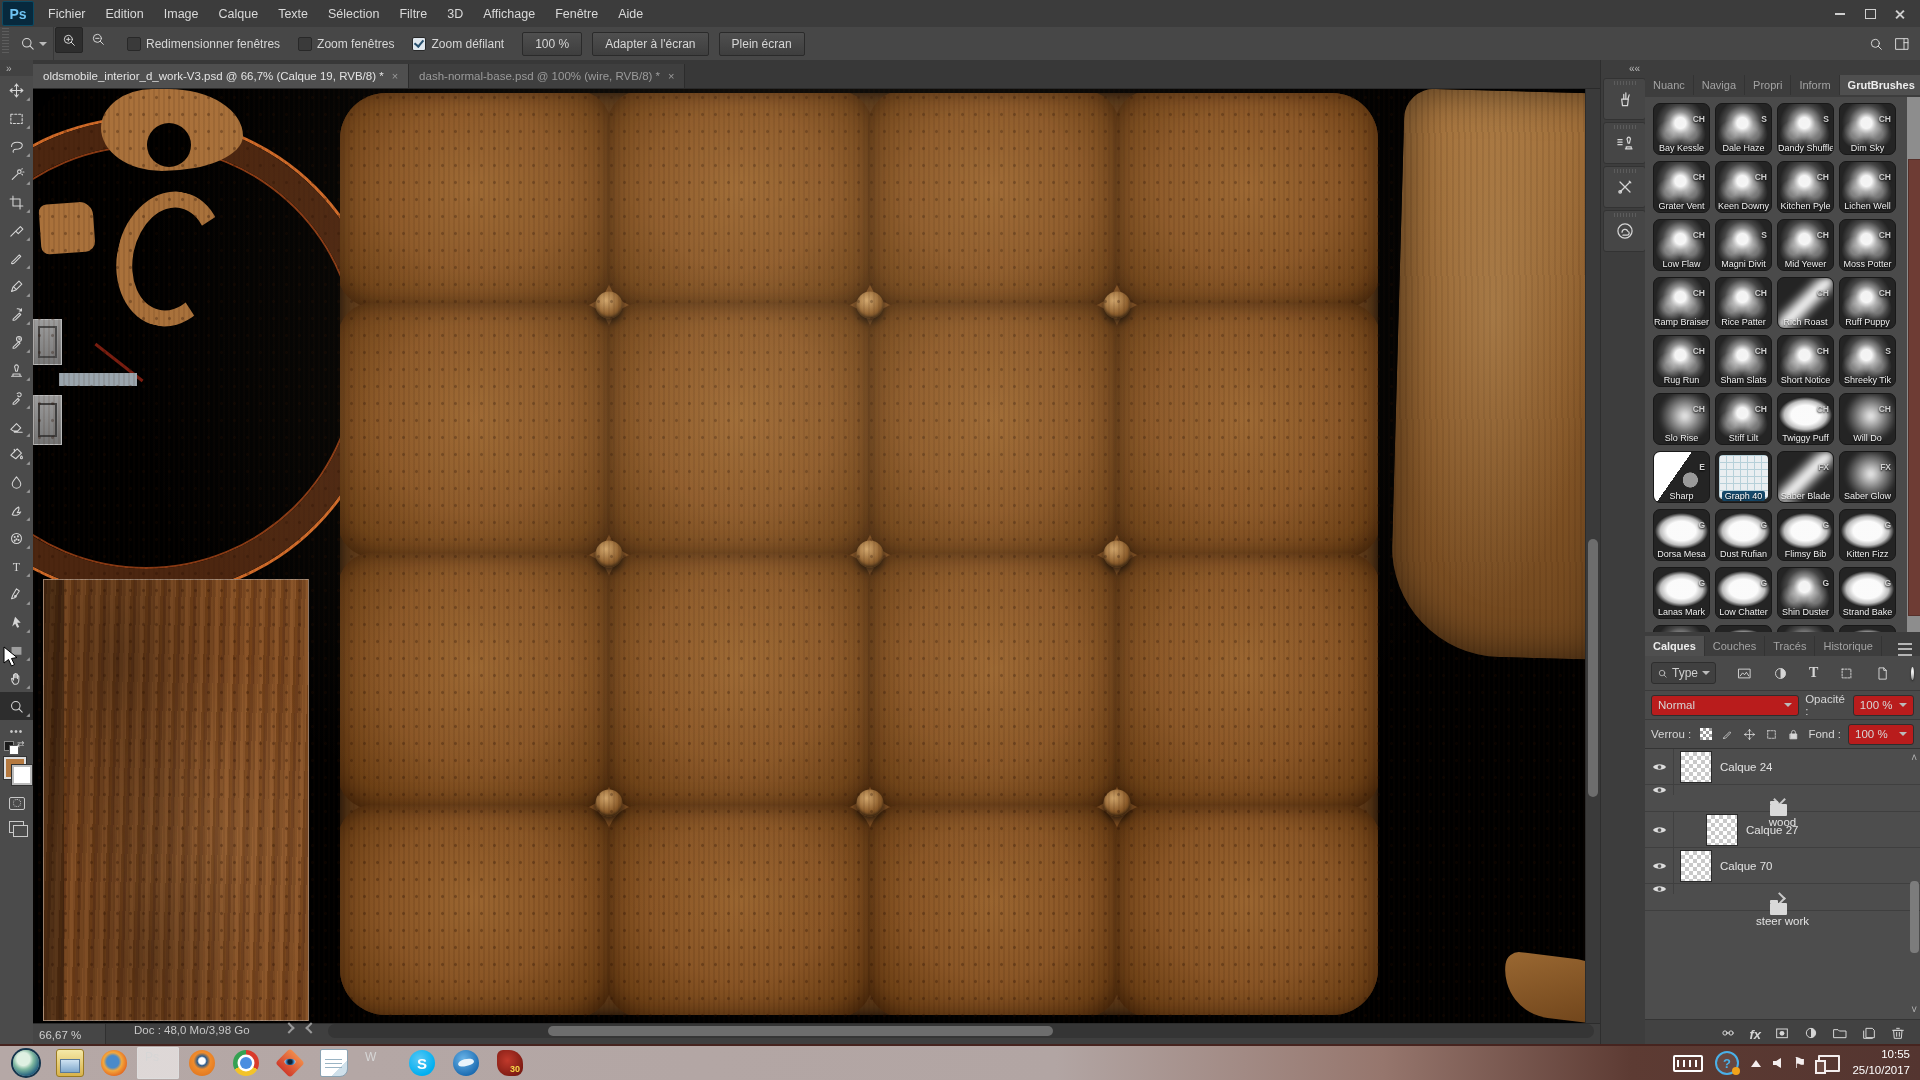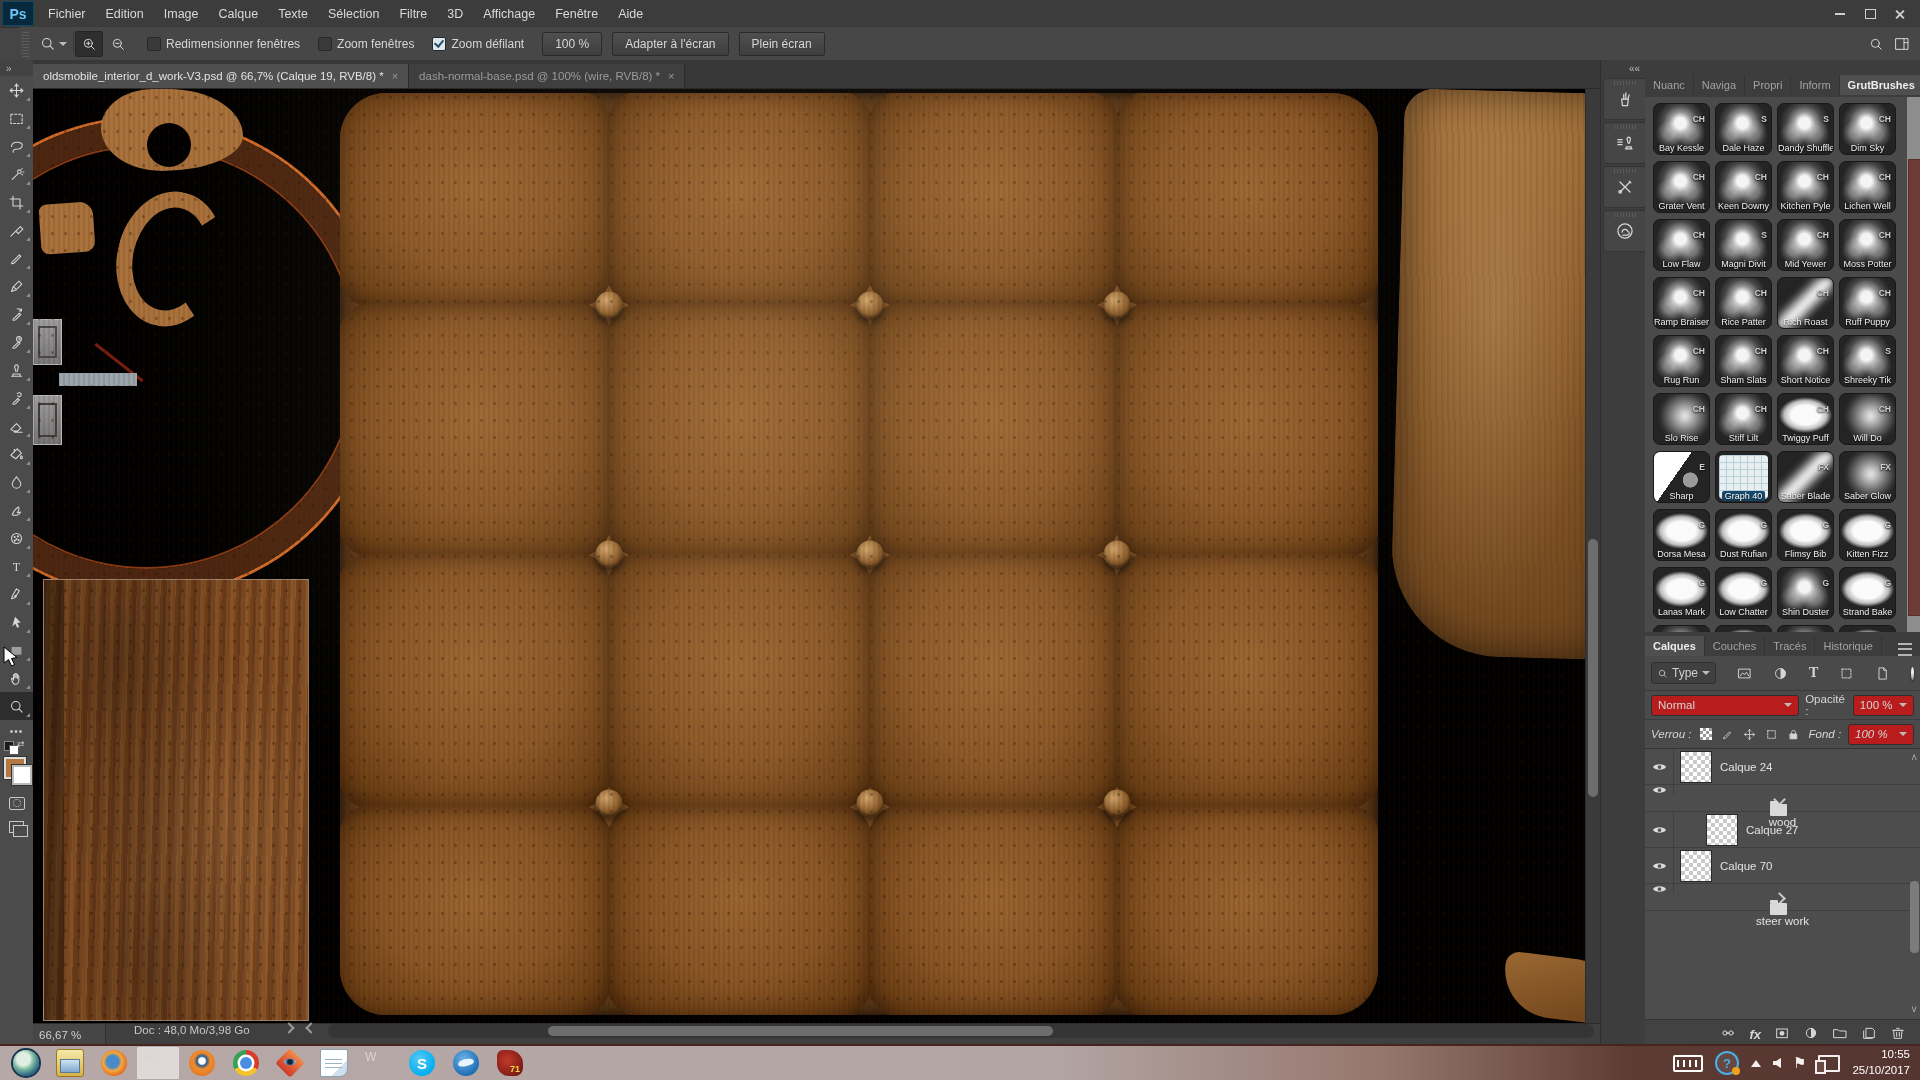--- a/index.html
+++ b/index.html
@@ -14,21 +14,21 @@
   .menu-item{padding:0 10px;height:100%;display:flex;align-items:center;color:#d9d9d9;font-size:12.5px;cursor:default;}
   #win-controls{margin-left:auto;display:flex;align-items:center;gap:2px;padding-right:6px;}
   .winbtn{width:28px;height:18px;display:flex;align-items:center;justify-content:center;color:#cfcfcf;}
   .winbtn .bar{width:10px;height:2px;background:#cfcfcf;}
   .winbtn .box{width:9px;height:8px;border:1.5px solid #cfcfcf;}
   .winbtn .x{position:relative;width:10px;height:10px;}
   .winbtn .x::before,.winbtn .x::after{content:"";position:absolute;left:4px;top:0;width:2px;height:11px;background:#cfcfcf;}
   .winbtn .x::before{transform:rotate(45deg);} .winbtn .x::after{transform:rotate(-45deg);}
   
   #optionsbar{position:absolute;top:27px;left:0;right:0;height:33px;background:#474747;
-              display:flex;align-items:center;border-bottom:1px solid #2c2c2c;margin-left:20px;}
+              display:flex;border-bottom:1px solid #2c2c2c;}
   #opt-grip{width:7px;height:26px;margin:0 4px 0 2px;background:repeating-linear-gradient(0deg,#5d5d5d 0 1px,transparent 1px 3px);}
   .opt-toolbox{display:flex;align-items:center;padding:2px 6px;border-right:1px solid #383838;}
   .opt-iconbtn{width:26px;height:24px;display:flex;align-items:center;justify-content:center;border-radius:2px;margin:0 1px;}
   .opt-iconbtn.pressed{background:#2e2e2e;border:1px solid #252525;}
   .caret{width:0;height:0;border-left:4px solid transparent;border-right:4px solid transparent;border-top:4px solid #bbb;margin-left:3px;}
   .opt-check{display:flex;align-items:center;margin:0 9px;gap:5px;}
   .cbox{width:12px;height:12px;background:#3a3a3a;border:1px solid #282828;border-radius:2px;}
   .cbox.checked{background:#dfe7ee;position:relative;}
   .cbox.checked::after{content:"";position:absolute;left:2.5px;top:0.5px;width:4px;height:7px;border-right:2px solid #27506e;border-bottom:2px solid #27506e;transform:rotate(40deg);}
   .opt-btn{background:linear-gradient(#4f4f4f,#3e3e3e);border:1px solid #2a2a2a;border-radius:2px;
@@ -167,21 +167,21 @@
   .searchbox{width:104px;height:20px;background:#404040;border:1px solid #2e2e2e;border-radius:3px;display:flex;align-items:center;padding:0 5px;gap:4px;color:#cfcfcf;}
   .searchbox .caret{margin-left:auto;}
   .ficon{width:18px;height:18px;display:flex;align-items:center;justify-content:center;}
   .ficon svg{width:15px;height:15px;}
   .ficon.tlabel{font-family:"Liberation Serif",serif;font-weight:bold;color:#d6d6d6;font-size:14px;}
   .toggleball{margin-left:auto;width:13px;height:13px;border-radius:50%;background:radial-gradient(circle at 35% 30%, #fdfdfd, #b5b5b5 70%, #8a8a8a);box-shadow:0 1px 2px rgba(0,0,0,.6);}
   .lp-blend{height:28px;display:flex;align-items:center;background:#4a4a4a;padding:0 6px;gap:6px;border-bottom:1px solid #3a3a3a;font-size:11.5px;}
   .selbox{height:19px;background:#b91c1c;border:1px solid #2e2e2e;border-radius:3px;display:flex;align-items:center;padding:0 6px;color:#d6d6d6;}
   #blendsel{width:148px;} #blendsel .caret,#opac .caret,#fond .caret{margin-left:auto;}
   #opac,#fond{width:52px;}
-  .lp-lock{height:28px;display:flex;align-items:center;background:#4a4a4a;padding:0 6px;gap:7px;border-bottom:1px solid #343434;font-size:11.5px;font-style:italic;}
+  .lp-lock{height:28px;display:flex;align-items:center;background:#4a4a4a;padding:0 6px;gap:7px;border-bottom:1px solid #343434;font-size:11.5px;}
   .lockicon{width:15px;height:15px;display:flex;align-items:center;justify-content:center;}
   .lockicon svg{width:13px;height:13px;}
   .checker13{width:12px;height:12px;background-color:#fff;background-image:linear-gradient(45deg,#9a9a9a 25%,transparent 25%,transparent 75%,#9a9a9a 75%),linear-gradient(45deg,#9a9a9a 25%,transparent 25%,transparent 75%,#9a9a9a 75%);background-size:6px 6px;background-position:0 0,3px 3px;}
   #layers-list{height:270px;background:#4d4d4d;position:relative;overflow:hidden;}
   .lrow{display:flex;align-items:center;border-bottom:1px solid #3f3f3f;background:#4d4d4d;}
   .lrow.h36{height:35px;} .lrow.h27{height:26px;flex-direction:column;}
   .lrow.selected{background:#6b6763;}
   .eyecell{width:28px;align-self:stretch;display:flex;align-items:center;justify-content:center;border-right:1px solid #404040;}
   .eyecell svg{width:15px;height:10px;}
   .lthumb{width:30px;height:30px;margin-right:8px;background-color:#fff;border:1px solid #2a2a2a;
@@ -1008,21 +1008,21 @@
         <div class="tbapp">
           <div class="appicon ic-w-app">W</div>
         </div>
         <div class="tbapp">
           <div class="appicon ic-skype">S</div>
         </div>
         <div class="tbapp">
           <div class="appicon ic-thunderbird"></div>
         </div>
         <div class="tbapp">
-          <div class="appicon ic-red64">71</div>
+          <div class="appicon ic-red64">30</div>
         </div>
       </div>
     <div id="tray">
       <div class="tray-kbd"></div>
       <div class="tray-help">?</div>
       <div class="tray-up"></div>
       <div class="tray-vol"></div>
       <div class="tray-flag">⚑</div>
       <div class="tray-net"></div>
       <div id="clock">

